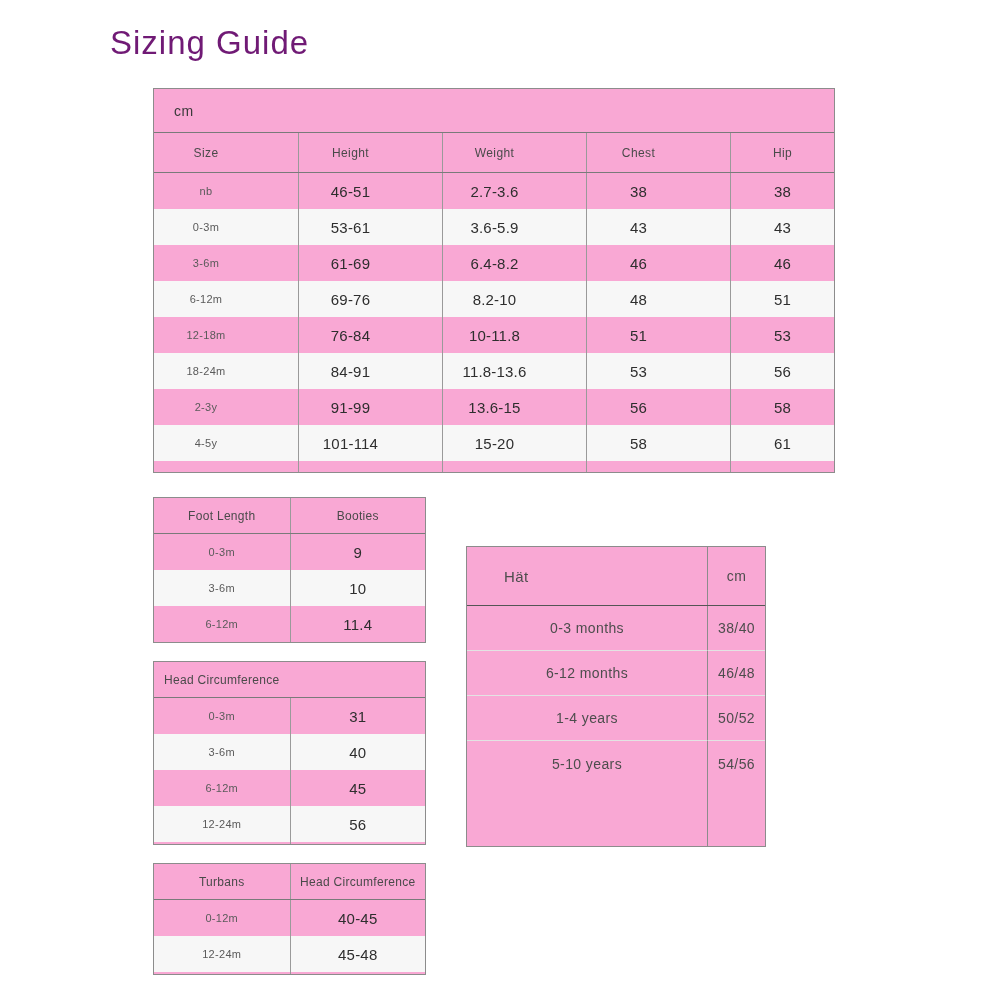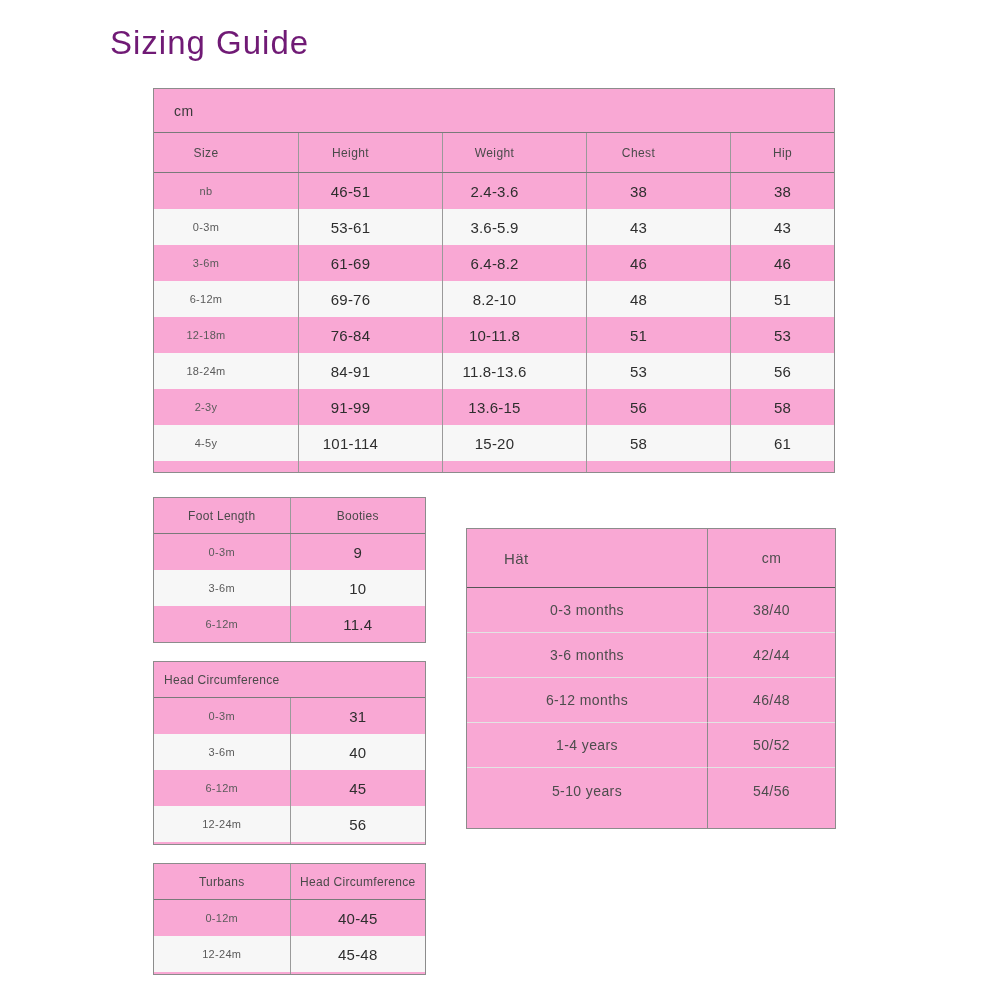--- a/index.html
+++ b/index.html
@@ -15,21 +15,21 @@
   }
   .panel {
     position: absolute; background: #f9a8d4;
     border: 1px solid var(--border, #8c8c8c);
     display: flex; flex-direction: column; overflow: hidden;
   }
   #main-table    { left: 153px; top:  88px; width: 682px; height: 385px; }
   #booties-table { left: 153px; top: 497px; width: 273px; height: 146px; }
   #hats-table    { left: 153px; top: 661px; width: 273px; height: 184px; }
   #turbans-table { left: 153px; top: 863px; width: 273px; height: 112px; }
-  #hat-table     { left: 466px; top: 528px; width: 370px; height: 301px; }
+  #hat-table     { left: 466px; top: 546px; width: 300px; height: 301px; }
 
   .unit-row {
     flex: 0 0 44px; display: flex; align-items: center;
     padding-left: 20px; font-size: 14px; color: #3a3a3a; letter-spacing: .5px;
     border-bottom: 1px solid var(--line-dark, #7a7a7a);
   }
   .g5 { display: grid; grid-template-columns: repeat(5, 1fr); flex: 0 0 auto; gap: 40px; }
   .g2 { display: grid; grid-template-columns: 1fr 1fr;        flex: 0 0 auto; }
   .gh { display: grid; grid-template-columns: 240px 1fr;      flex: 0 0 auto; }
   .g5 > div, .g2 > div, .gh > div {
@@ -73,21 +73,21 @@
     <div>Size</div>
     <div>Height</div>
     <div>Weight</div>
     <div>Chest</div>
     <div>Hip</div>
   </div>
 
   <div class="g5 drow">
     <div class="lab">nb</div>
     <div class="val">46-51</div>
-    <div class="val">2.4-3.6</div>
+    <div class="val">2.7-3.6</div>
     <div class="val">38</div>
     <div class="val">38</div>
   </div>
   <div class="g5 drow alt">
     <div class="lab">0-3m</div>
     <div class="val">53-61</div>
     <div class="val">3.6-5.9</div>
     <div class="val">43</div>
     <div class="val">43</div>
   </div>
@@ -213,24 +213,20 @@
 <div class="panel" id="hat-table">
   <div class="gh hat-head">
     <div class="hname">Hät</div>
     <div class="hcm">cm</div>
   </div>
   <div class="gh hat-row sep">
     <div>0-3 months</div>
     <div>38/40</div>
   </div>
   <div class="gh hat-row sep">
-    <div>3-6 months</div>
-    <div>42/44</div>
-  </div>
-  <div class="gh hat-row sep">
     <div>6-12 months</div>
     <div>46/48</div>
   </div>
   <div class="gh hat-row sep">
     <div>1-4 years</div>
     <div>50/52</div>
   </div>
   <div class="gh hat-row">
     <div>5-10 years</div>
     <div>54/56</div>

